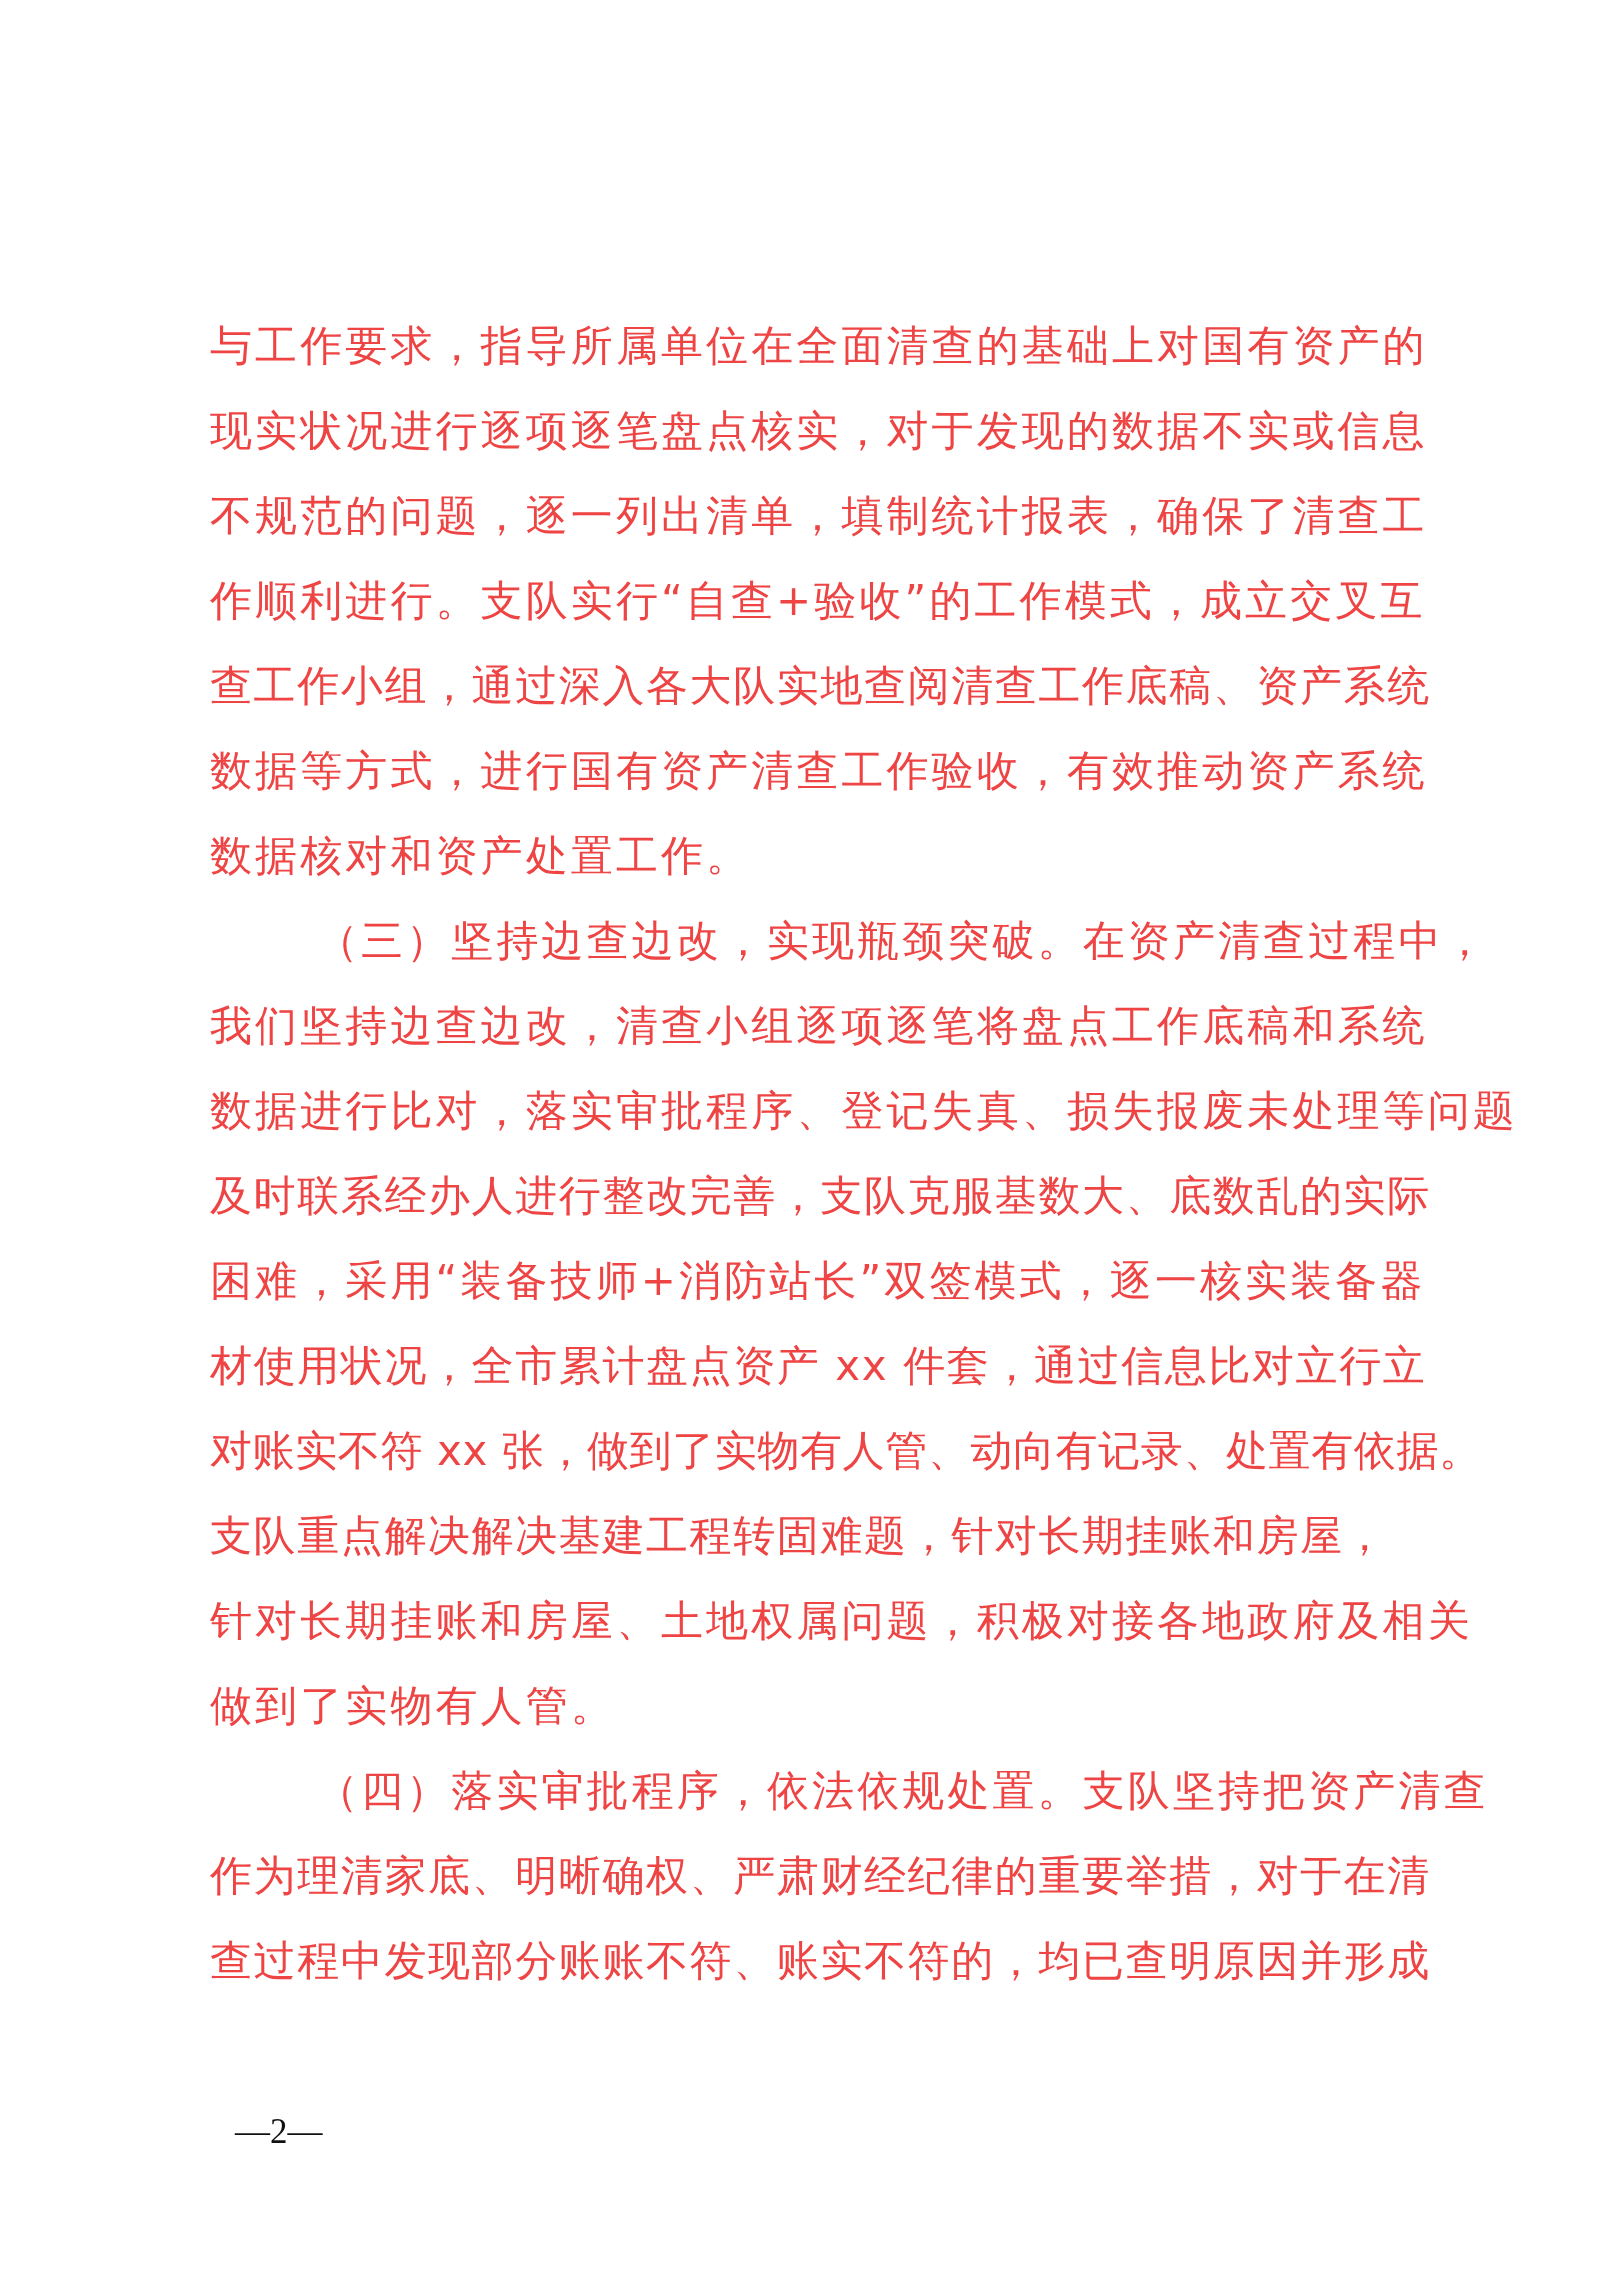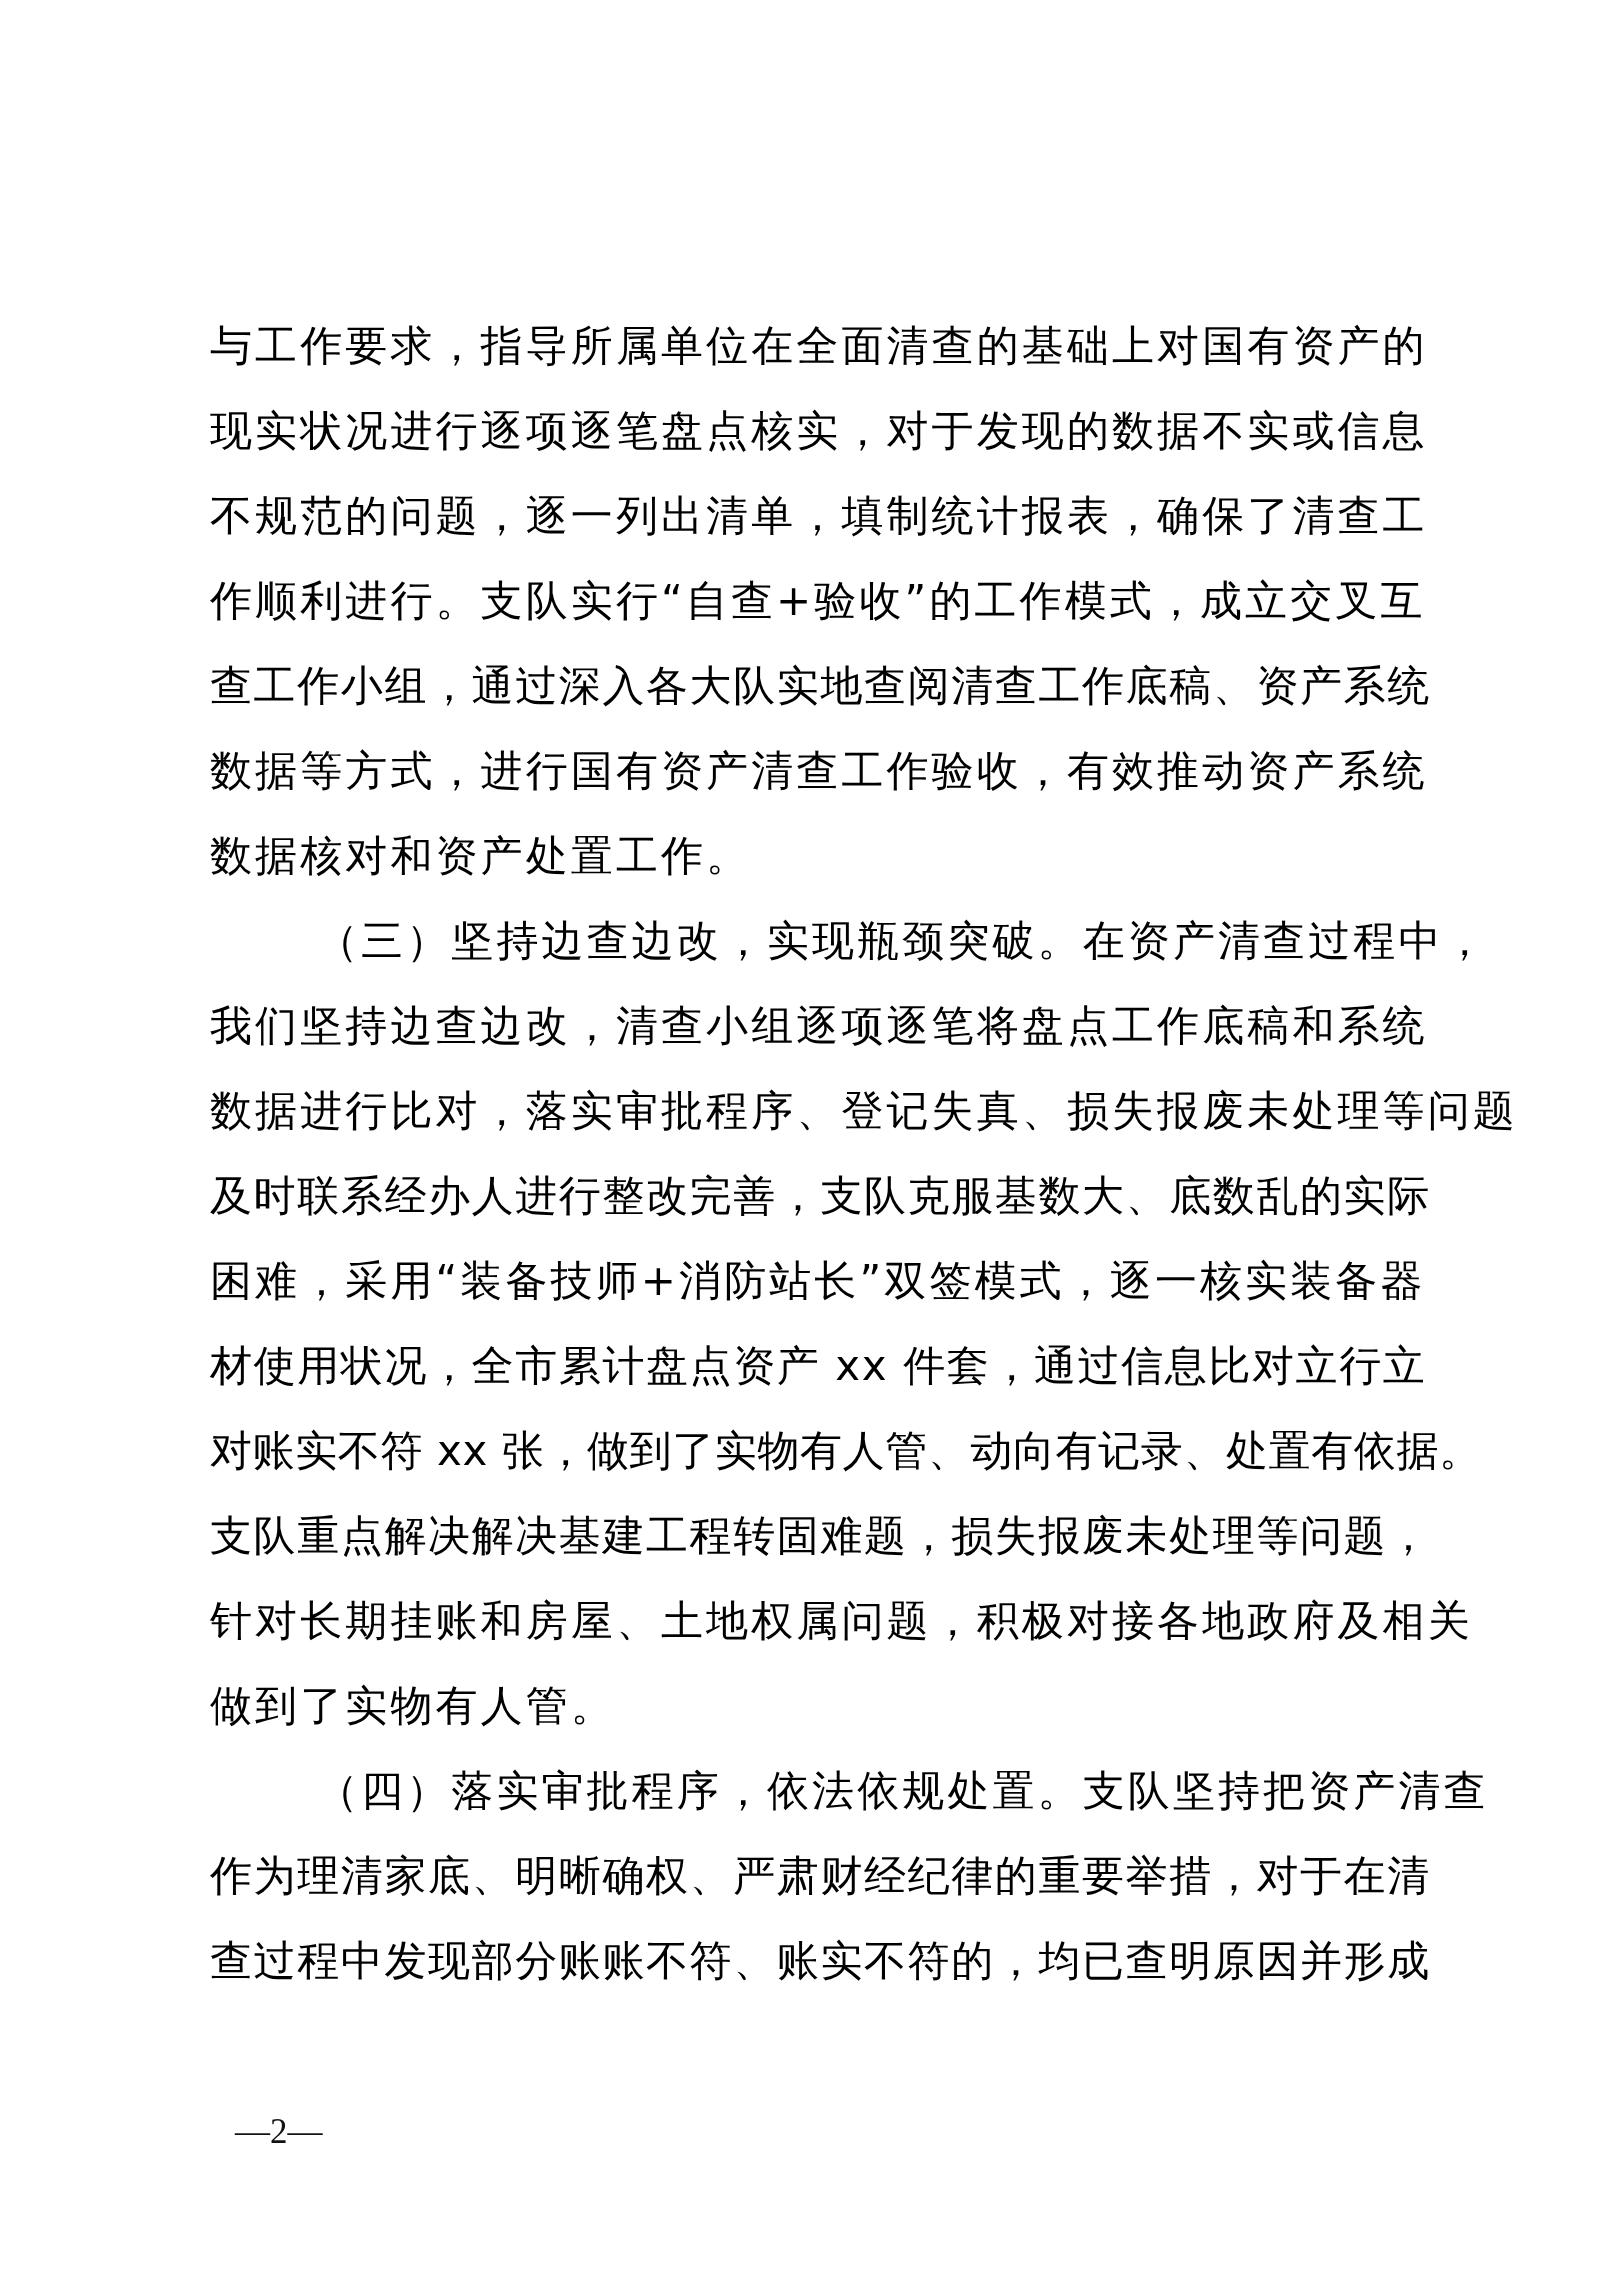--- a/index.html
+++ b/index.html
@@ -22,21 +22,21 @@
       background: #ffffff;
     }
     .body-text {
       position: absolute;
       left: 210px;
       top: 303px;
       width: 1235px;
       font-family: "DejaVu Sans", "Liberation Sans", sans-serif;
       font-size: 42px;
       line-height: 85px;
-      color: #000000;
+      color: #ef4444;
     }
     .line {
       display: block;
       white-space: nowrap;
       height: 85px;
       letter-spacing: 3.1px;
     }
     .line.indent {
       padding-left: 106px;
       text-align: center;
@@ -63,21 +63,21 @@
     <span class="line" style="letter-spacing:1.6px">查工作小组，通过深入各大队实地查阅清查工作底稿、资产系统</span>
     <span class="line">数据等方式，进行国有资产清查工作验收，有效推动资产系统</span>
     <span class="line">数据核对和资产处置工作。</span>
     <span class="line indent">（三）坚持边查边改，实现瓶颈突破。在资产清查过程中，</span>
     <span class="line">我们坚持边查边改，清查小组逐项逐笔将盘点工作底稿和系统</span>
     <span class="line">数据进行比对，落实审批程序、登记失真、损失报废未处理等问题</span>
     <span class="line" style="letter-spacing:1.6px">及时联系经办人进行整改完善，支队克服基数大、底数乱的实际</span>
     <span class="line">困难，采用“装备技师+消防站长”双签模式，逐一核实装备器</span>
     <span class="line" style="letter-spacing:1.6px">材使用状况，全市累计盘点资产 xx 件套，通过信息比对立行立</span>
     <span class="line" style="letter-spacing:0.6px">对账实不符 xx 张，做到了实物有人管、动向有记录、处置有依据。</span>
-    <span class="line" style="letter-spacing:1.6px">支队重点解决解决基建工程转固难题，损失报废未处理等问题，</span>
+    <span class="line" style="letter-spacing:1.6px">支队重点解决解决基建工程转固难题，针对长期挂账和房屋，</span>
     <span class="line">针对长期挂账和房屋、土地权属问题，积极对接各地政府及相关</span>
     <span class="line">做到了实物有人管。</span>
     <span class="line indent">（四）落实审批程序，依法依规处置。支队坚持把资产清查</span>
     <span class="line" style="letter-spacing:1.6px">作为理清家底、明晰确权、严肃财经纪律的重要举措，对于在清</span>
     <span class="line" style="letter-spacing:1.6px">查过程中发现部分账账不符、账实不符的，均已查明原因并形成</span>
   </div>
 
   <div class="page-number">—2—</div>
 </div>
 

